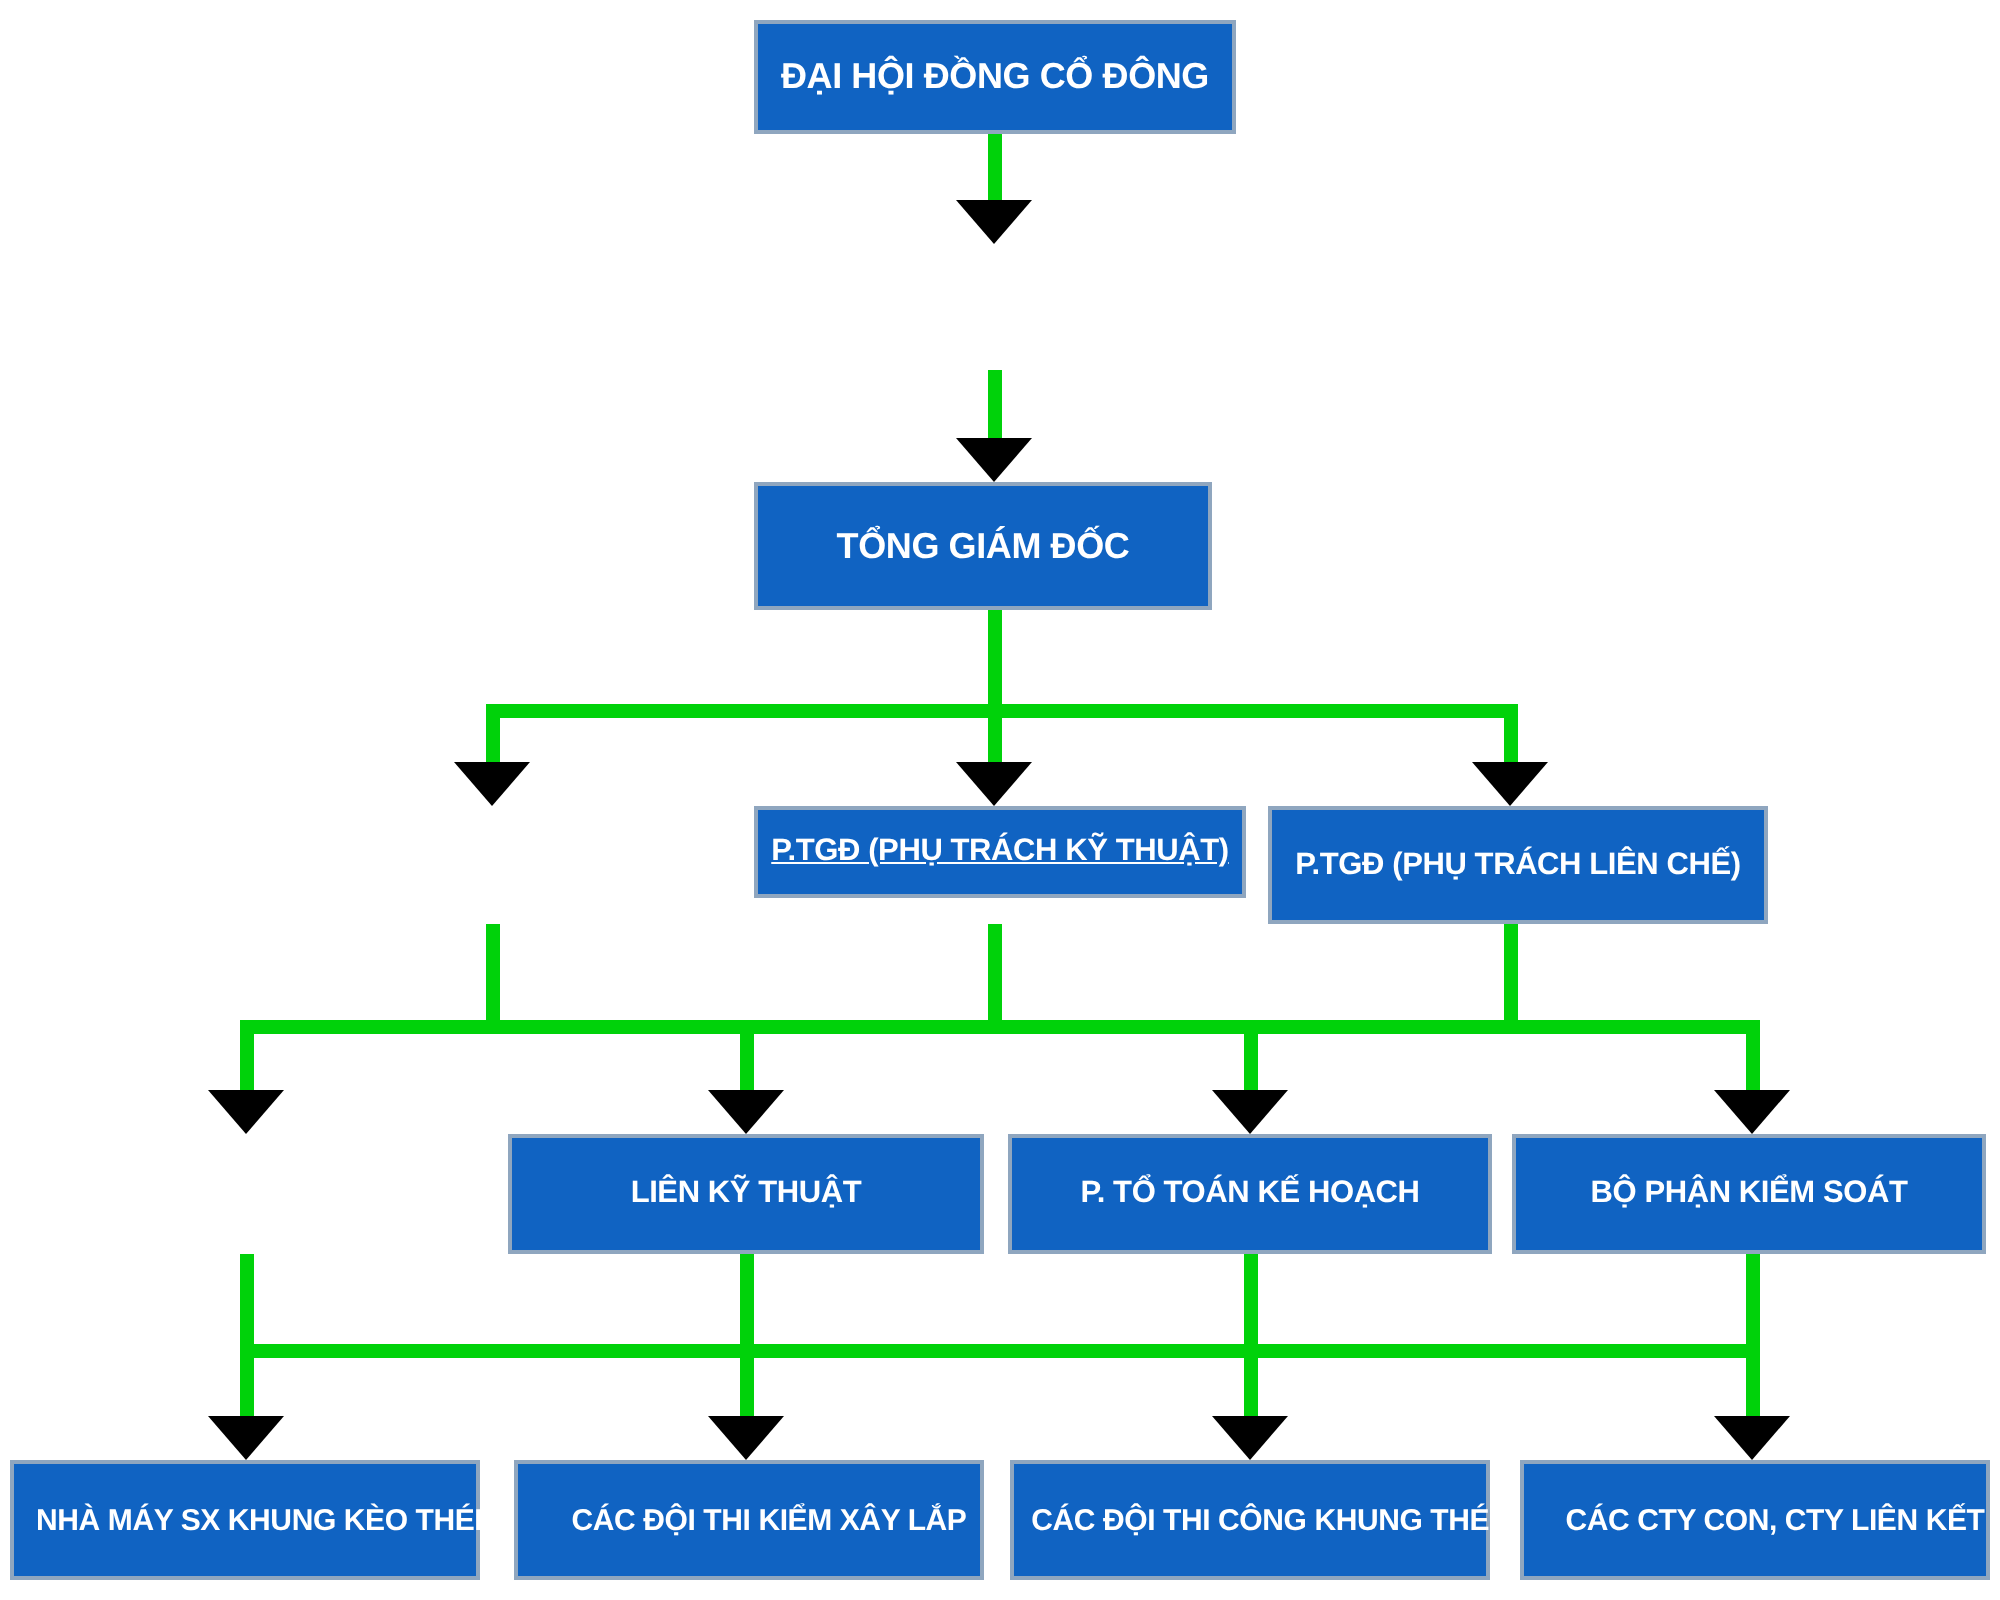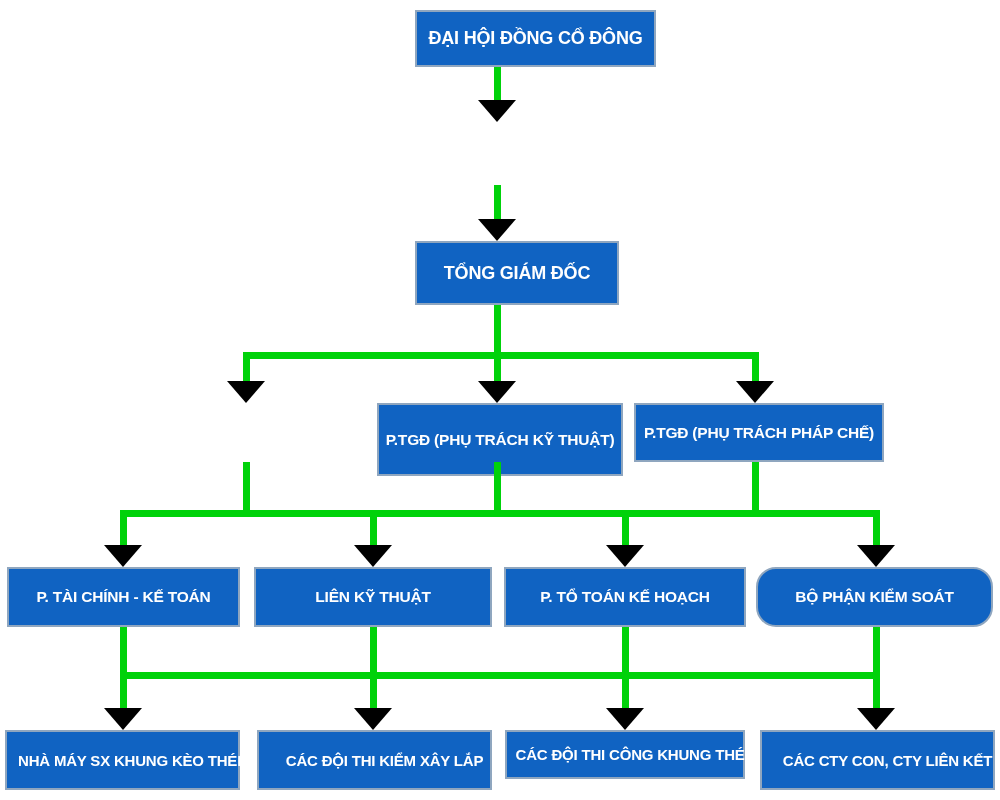--- a/index.html
+++ b/index.html
@@ -18,50 +18,49 @@
   }
   .node{
     position:absolute;box-sizing:border-box;
     background:var(--box-fill);
     border:2px solid var(--box-border);
     color:var(--box-text);
     display:flex;align-items:center;justify-content:center;
     font-weight:700;text-align:center;white-space:nowrap;
     letter-spacing:-0.2px;
   }
-  .fs18{font-size:18px;margin-left:38px;}
+  .fs18{font-size:18px;}
   .fs16{font-size:15.5px;}
   .fs15{font-size:15px;padding-left:20px;}
   .vline,.hline{position:absolute;background:var(--connector);}
   .arrow{
     position:absolute;width:0;height:0;
     border-left:19px solid transparent;
     border-right:19px solid transparent;
     border-top:22px solid var(--arrowhead);
   }
 </style>
 </head>
 <body>
 
 <div id="stage">
 
   <div class="node fs18" style="left:377px;top:10px;width:241px;height:57px;">ĐẠI HỘI ĐỒNG CỔ ĐÔNG</div>
-  <div class="node fs18" style="left:377px;top:241px;width:204px;height:64px;">TỔNG GIÁM ĐỐC</div>
+  <div class="node fs18" style="left:377px;top:241px;width:229px;height:64px;">TỔNG GIÁM ĐỐC</div>
 
-  <div class="node fs16" style="left:377px;top:403px;width:246px;height:73px;">P.TGĐ (PHỤ TRÁCH KỸ THUẬT)</div>
-  <div class="node fs16" style="left:634px;top:403px;width:250px;height:59px;">P.TGĐ (PHỤ TRÁCH PHÁP CHẾ)</div>
+  <div class="node fs16" style="left:377px;top:403px;width:246px;height:46px;text-decoration:underline;">P.TGĐ (PHỤ TRÁCH KỸ THUẬT)</div>
+  <div class="node fs16" style="left:634px;top:403px;width:250px;height:59px;">P.TGĐ (PHỤ TRÁCH LIÊN CHẾ)</div>
 
-  <div class="node fs16" style="left:7px;top:567px;width:233px;height:60px;">P. TÀI CHÍNH - KẾ TOÁN</div>
   <div class="node fs16" style="left:254px;top:567px;width:238px;height:60px;">LIÊN KỸ THUẬT</div>
   <div class="node fs16" style="left:504px;top:567px;width:242px;height:60px;">P. TỔ TOÁN KẾ HOẠCH</div>
-  <div class="node fs16" style="left:756px;top:567px;width:237px;height:60px;border-radius:20px;">BỘ PHẬN KIỂM SOÁT</div>
+  <div class="node fs16" style="left:756px;top:567px;width:237px;height:60px;">BỘ PHẬN KIỂM SOÁT</div>
 
   <div class="node fs15" style="left:5px;top:730px;width:235px;height:60px;">NHÀ MÁY SX KHUNG KÈO THÉP</div>
   <div class="node fs15" style="left:257px;top:730px;width:235px;height:60px;">CÁC ĐỘI THI KIỂM XÂY LẮP</div>
-  <div class="node fs15" style="left:505px;top:730px;width:240px;height:49px;">CÁC ĐỘI THI CÔNG KHUNG THÉP</div>
+  <div class="node fs15" style="left:505px;top:730px;width:240px;height:60px;">CÁC ĐỘI THI CÔNG KHUNG THÉP</div>
   <div class="node fs15" style="left:760px;top:730px;width:235px;height:60px;">CÁC CTY CON, CTY LIÊN KẾT</div>
 
   <div class="vline" style="left:493.5px;top:67px;width:7px;height:36px;"></div>
   <div class="arrow" style="left:478px;top:100px;"></div>
 
   <div class="vline" style="left:493.5px;top:185px;width:7px;height:36px;"></div>
   <div class="arrow" style="left:478px;top:219px;"></div>
 
   <div class="vline" style="left:493.5px;top:305px;width:7px;height:47px;"></div>
   <div class="hline" style="left:242.5px;top:352px;width:516px;height:7px;"></div>

